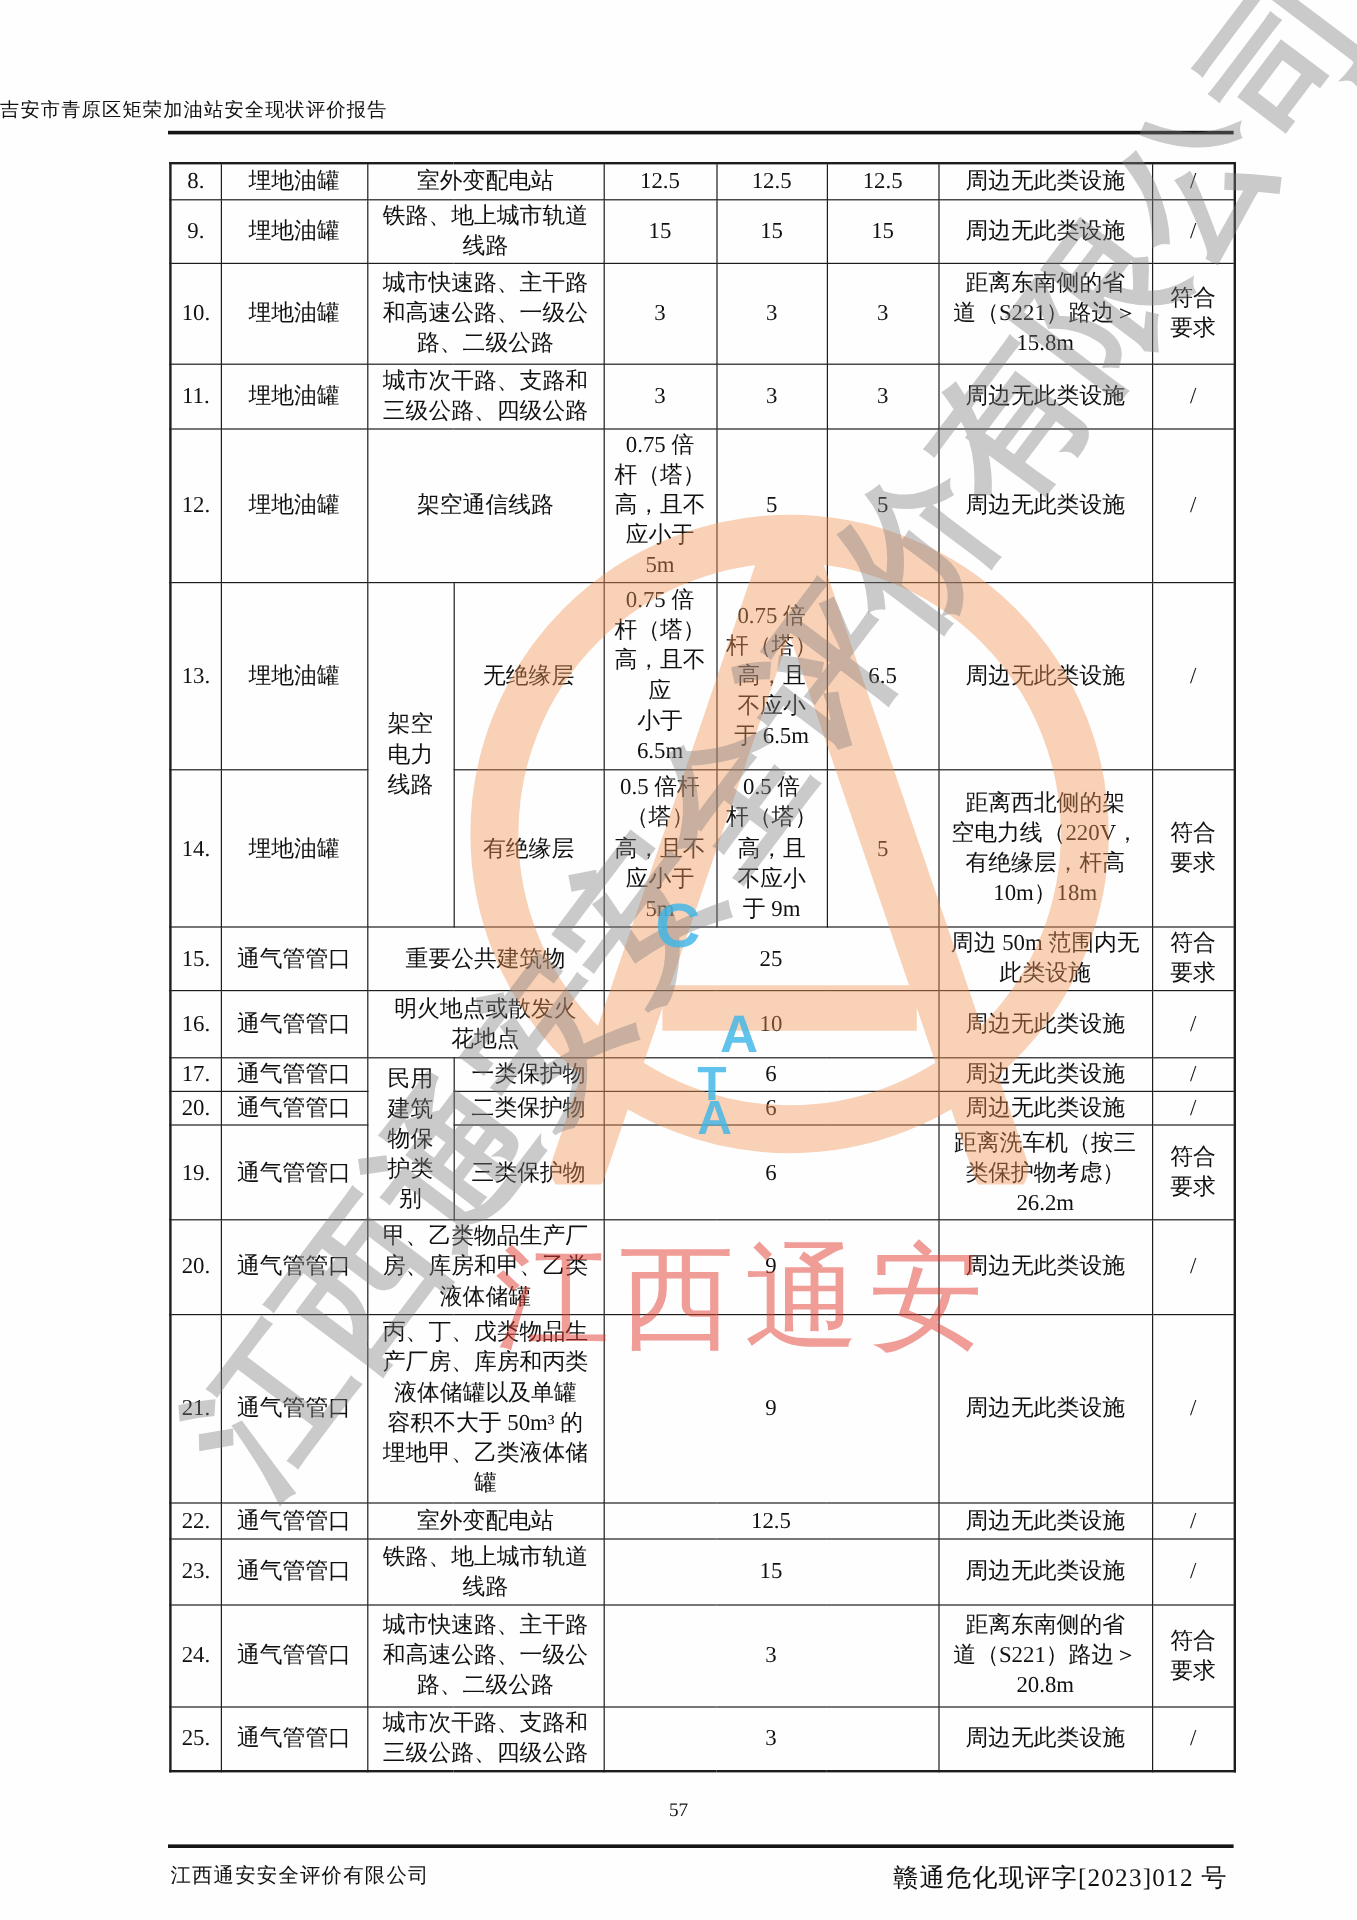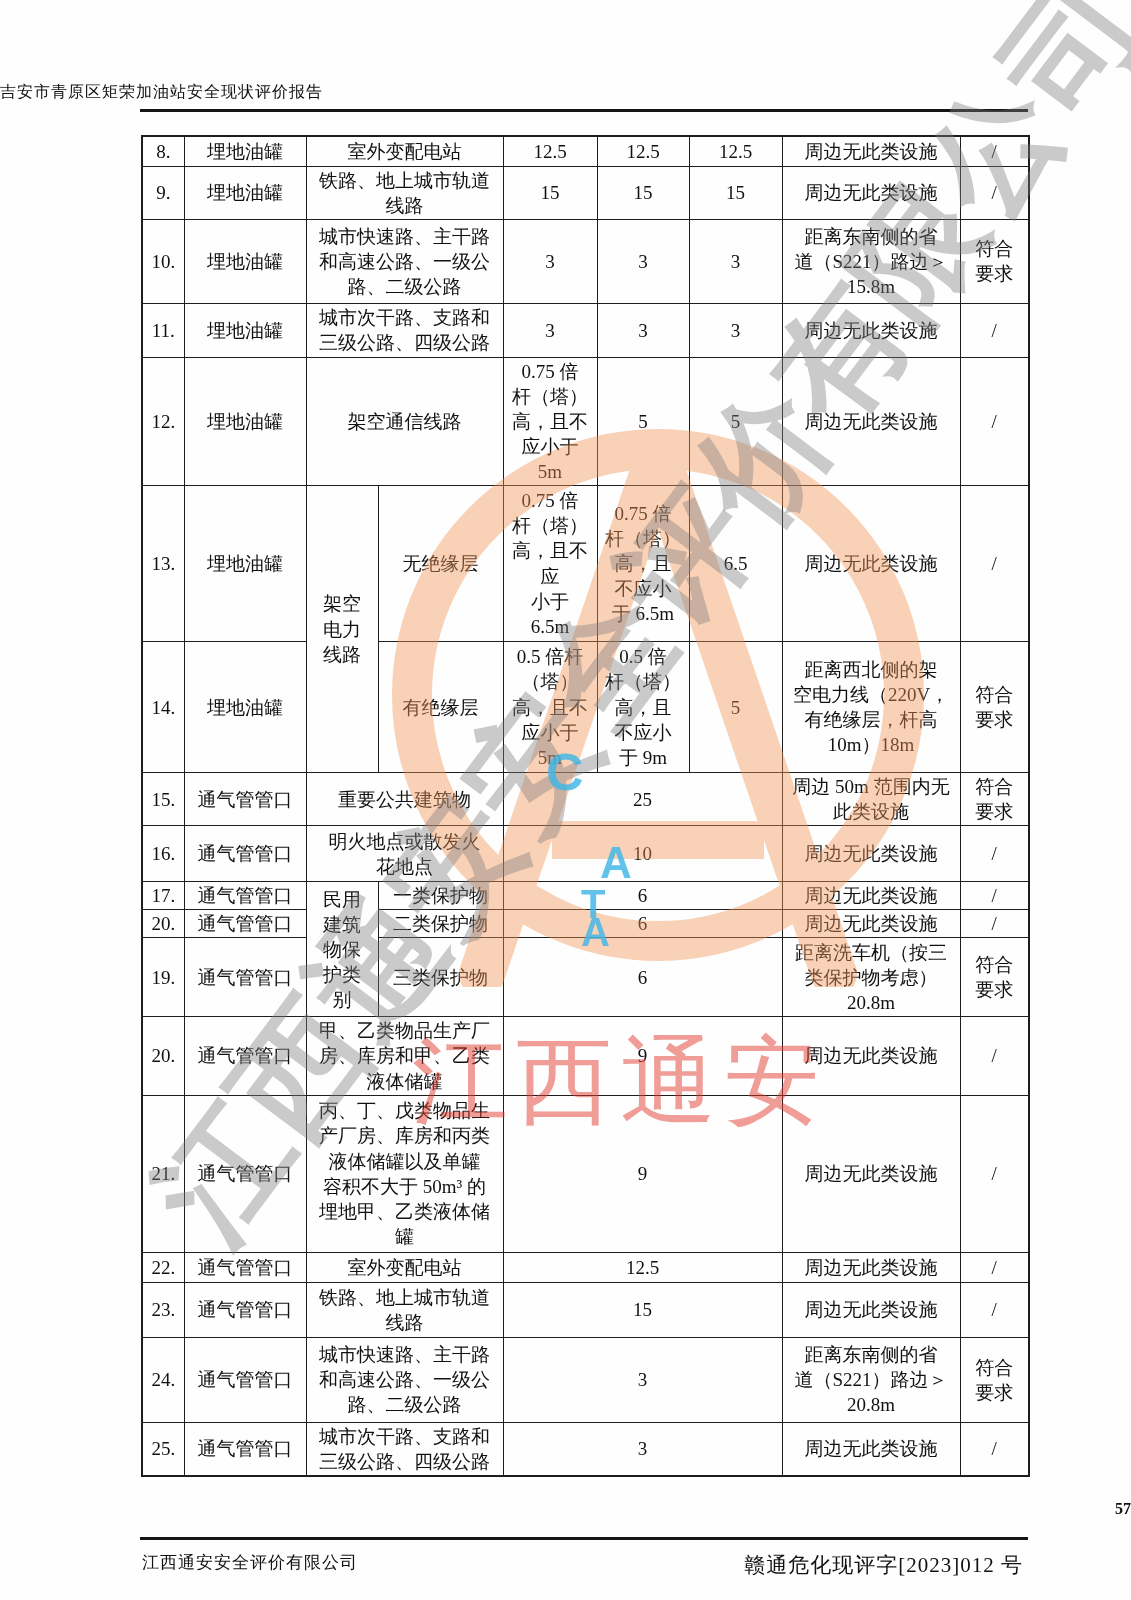--- a/index.html
+++ b/index.html
@@ -3,21 +3,21 @@
 <meta charset="utf-8">
 <style>
   html,body{margin:0;padding:0;background:#e8e8e8;}
   .page{position:relative;width:1131px;height:1600px;margin:0 auto;background:#fefefe;overflow:hidden;
         font-family:"Liberation Serif","DejaVu Serif",serif;color:#111;}
   
   .header-title{position:absolute;left:0;right:0;top:82px;text-align:left;font-size:16px;letter-spacing:1px;}
   .rule{position:absolute;left:140px;width:888px;height:3px;background:#151515;}
   .rule-top{top:109px;}
   .rule-bottom{top:1537px;}
-  .page-number{position:absolute;left:0;right:0;top:1500px;text-align:right;font-size:16px;font-weight:bold;}
+  .page-number{position:absolute;left:0;right:0;top:1500px;text-align:center;font-size:16px;}
   .footer-left{position:absolute;left:142px;top:1551px;font-size:17px;letter-spacing:1px;}
   .footer-right{position:absolute;right:108px;top:1551px;font-size:21px;letter-spacing:1px;}
   
   .tbl-wrap{position:absolute;left:141px;top:135px;width:887px;z-index:1;}
   table.clearance{border-collapse:collapse;width:887px;table-layout:fixed;}
   table.clearance td{border:1.6px solid #1d1d1d;text-align:center;vertical-align:middle;
        font-size:19px;line-height:1.32;padding:1px 3px;white-space:pre-line;overflow:hidden;}
   table.clearance{border:2.5px solid #1d1d1d;}
   
   .wm{position:absolute;pointer-events:none;}
@@ -214,21 +214,21 @@
       <td>/</td>
     </tr>
 
     <tr style="height:79px">
       <td>19.</td>
       <td>通气管管口</td>
       <td>三类保护物</td>
       <td colspan="3">6</td>
       <td>距离洗车机（按三
 类保护物考虑）
-20.8m</td>
+26.2m</td>
       <td>符合
 要求</td>
     </tr>
 
     <tr style="height:77px">
       <td>20.</td>
       <td>通气管管口</td>
       <td colspan="2">甲、乙类物品生产厂
 房、库房和甲、乙类
 液体储罐</td>

